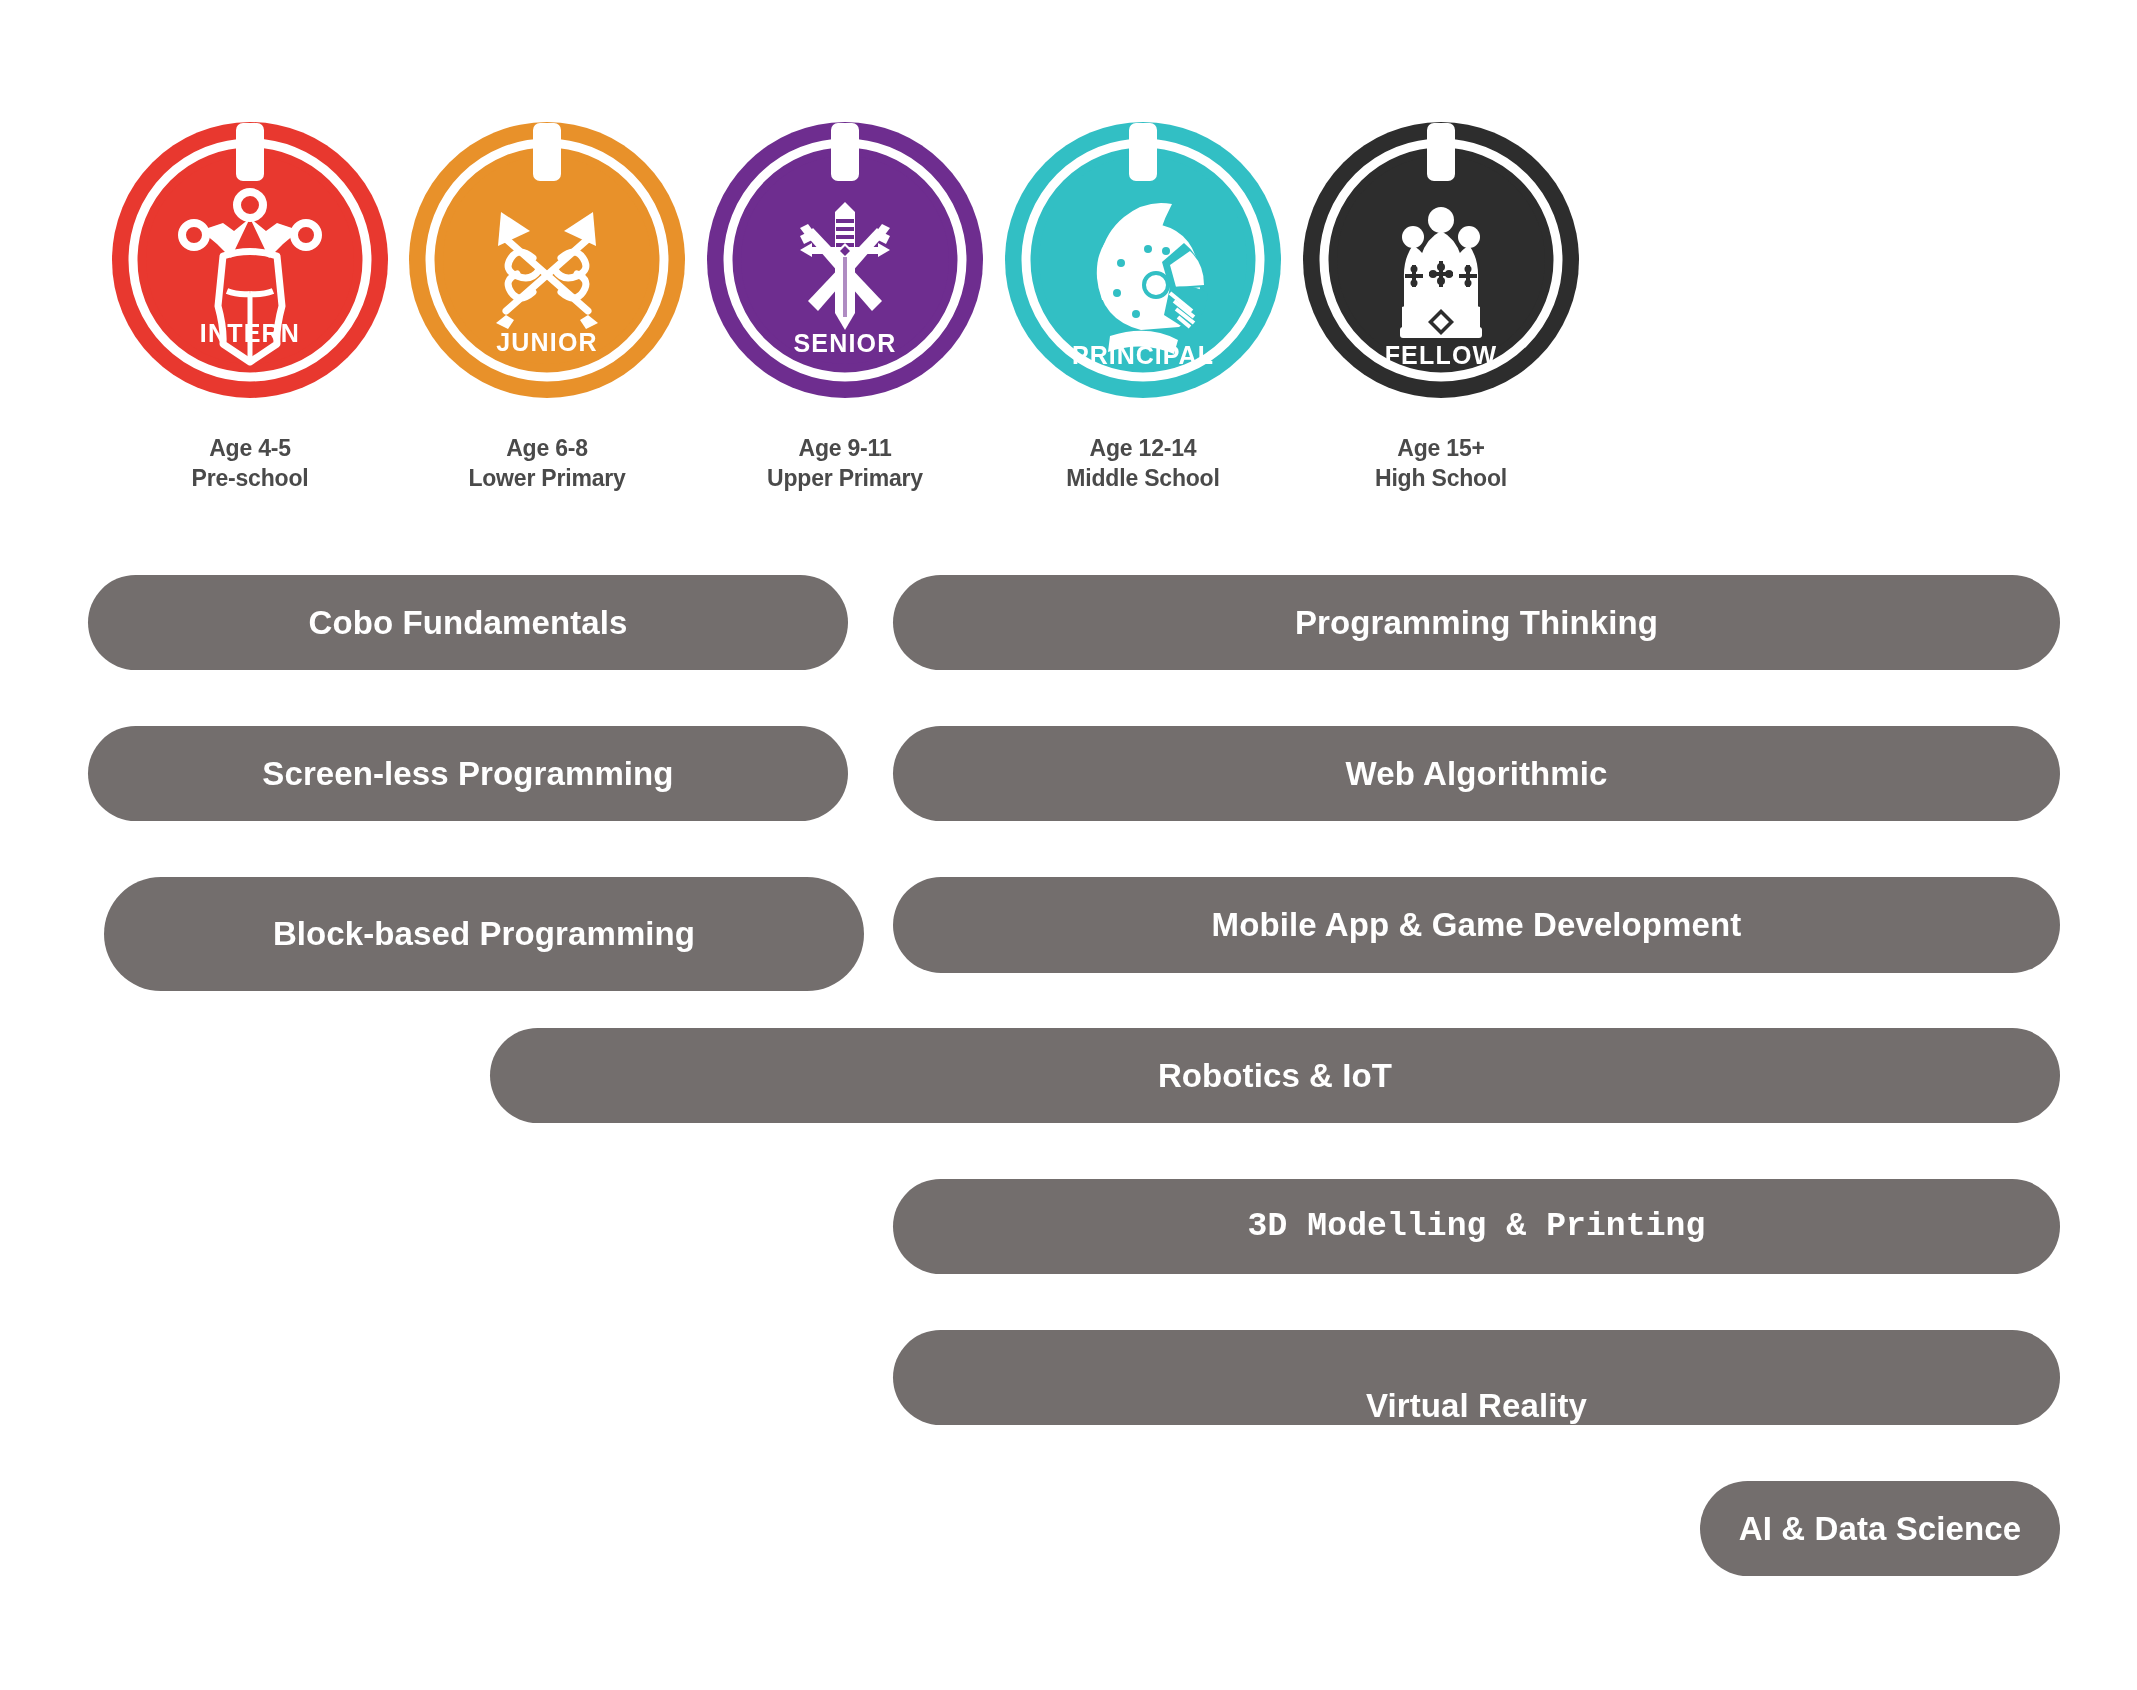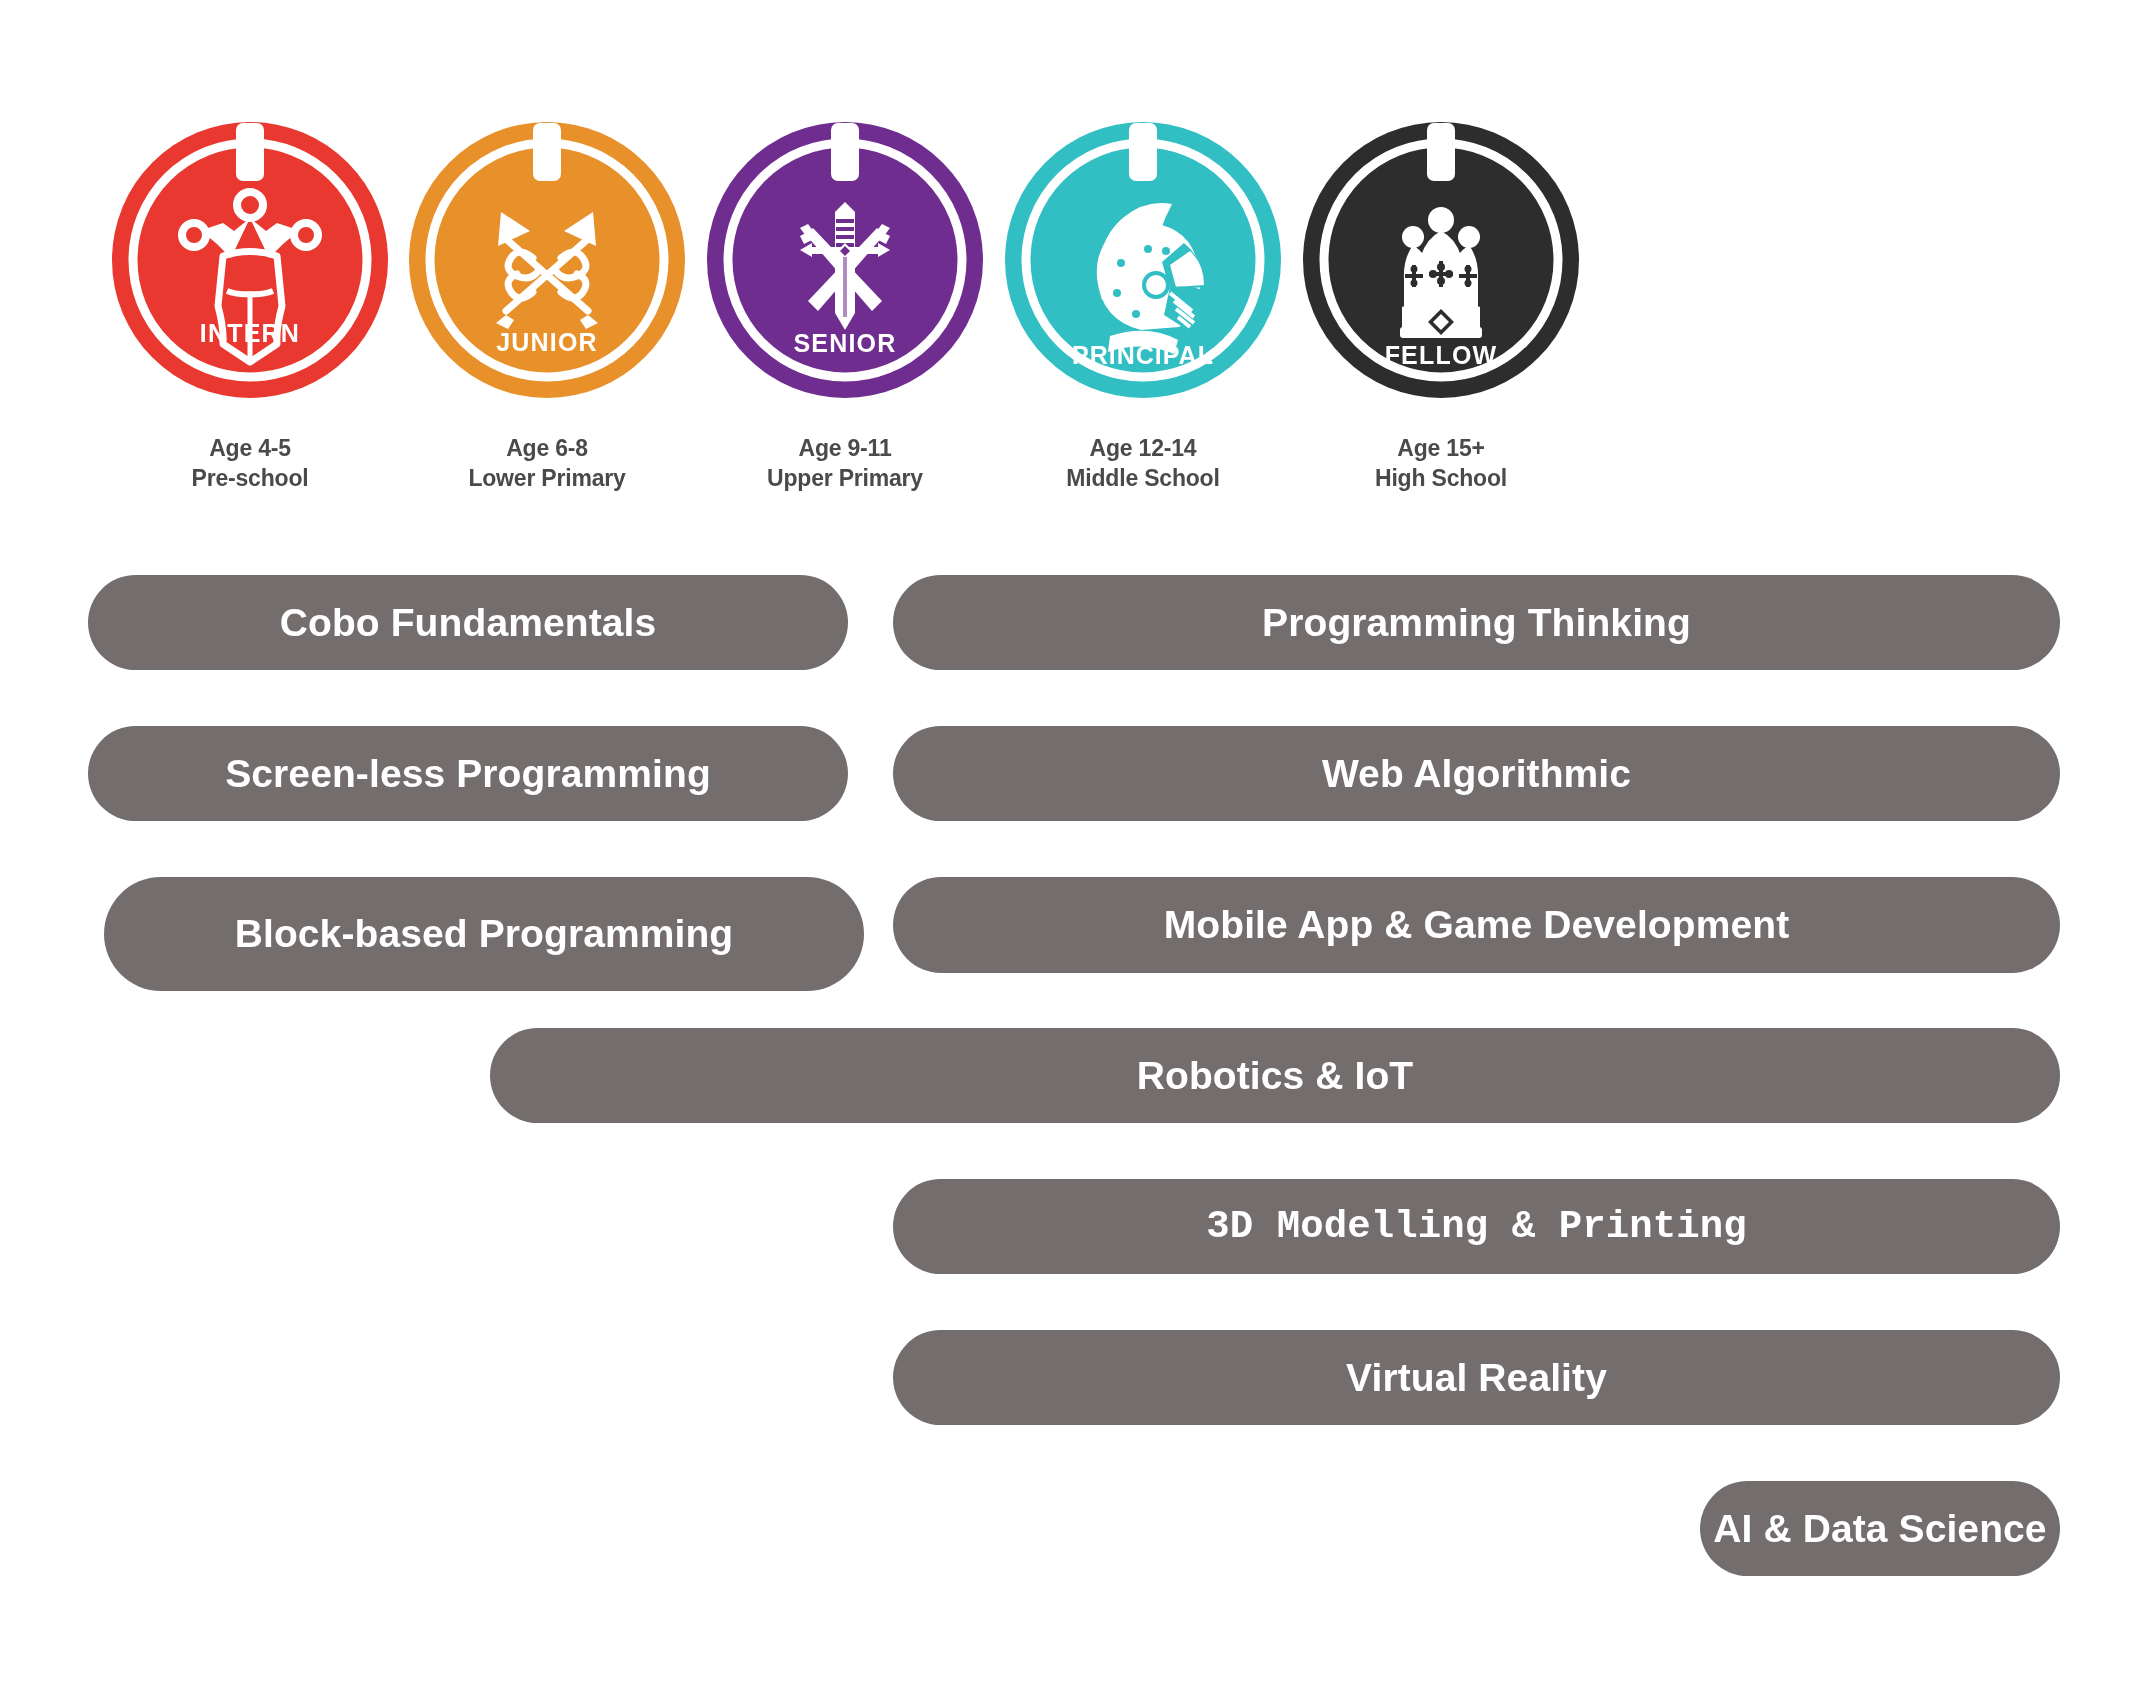--- a/index.html
+++ b/index.html
@@ -59,21 +59,21 @@
     position: absolute;
     background: #736e6d;
     border-radius: 999px;
     display: flex;
     align-items: center;
     justify-content: center;
     box-sizing: border-box;
   }
   .course-label {
     color: #ffffff;
-    font-size: 39px;
+    font-size: 33px;
     font-weight: bold;
     letter-spacing: 0.1px;
     white-space: nowrap;
     text-align: center;
   }
 </style>
 </head>
 <body>
 
 <div id="badge-row">
@@ -298,19 +298,19 @@
     </div>
   <div class="course-bar" style="left:893px; top:877px;  width:1167px; height:96px;">
       <span class="course-label">Mobile App &amp; Game Development</span>
     </div>
   <div class="course-bar" style="left:490px; top:1028px; width:1570px; height:95px;">
       <span class="course-label">Robotics &amp; IoT</span>
     </div>
   <div class="course-bar" style="left:893px; top:1179px; width:1167px; height:95px;font-family:Liberation Mono, monospace;">
       <span class="course-label">3D Modelling &amp; Printing</span>
     </div>
-  <div class="course-bar" style="left:893px; top:1330px; width:1167px; height:95px;">
+  <div class="course-bar" style="left:893px; top:1330px; width:1167px; height:95px;align-items:flex-end;">
       <span class="course-label">Virtual Reality</span>
     </div>
   <div class="course-bar" style="left:1700px;top:1481px; width:360px;  height:95px;">
       <span class="course-label">AI &amp; Data Science</span>
     </div>
 </div>
 
 </body></html>

